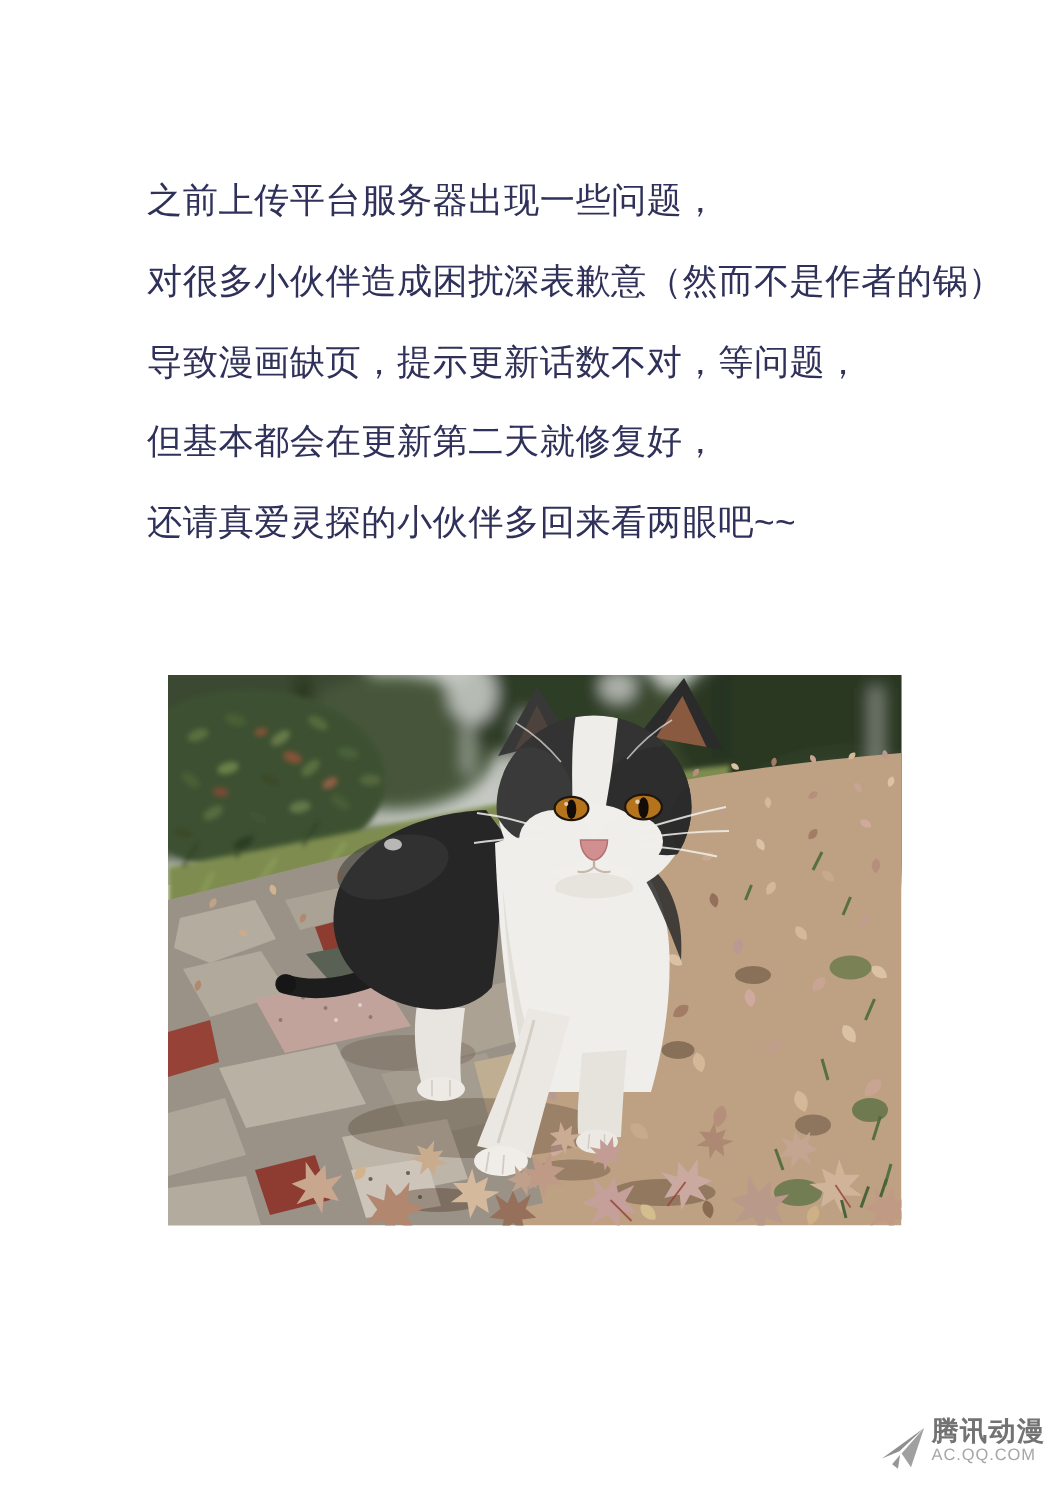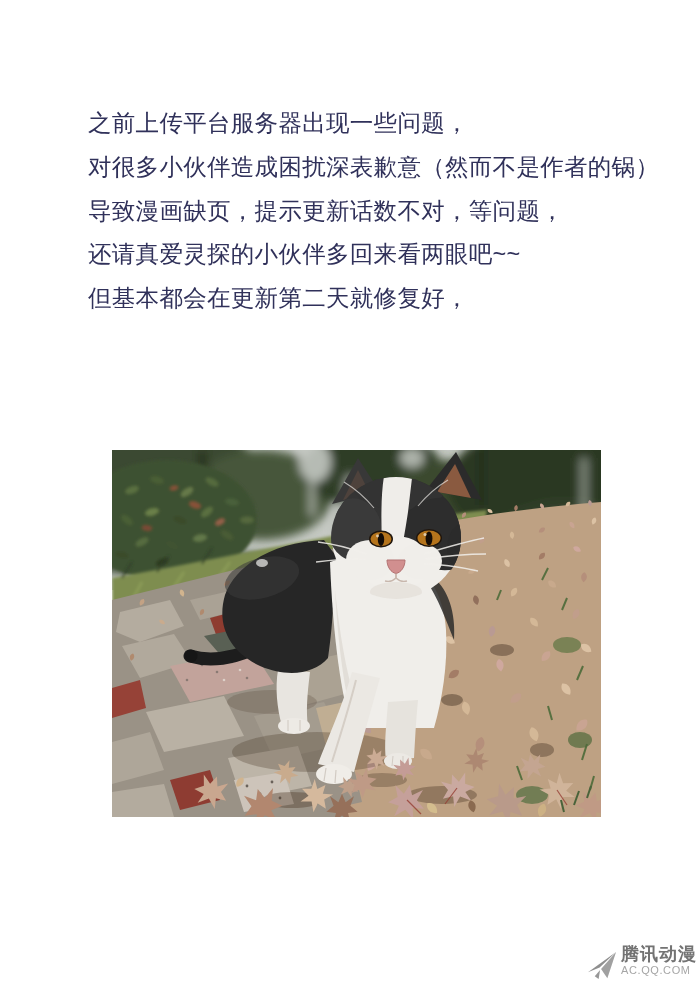--- a/index.html
+++ b/index.html
@@ -16,21 +16,21 @@
   .notice {
     position: absolute;
     left: 86px; top: 101px;
     width: 590px;
     color: #30315a;
     font-size: 23.5px;
     line-height: 41.8px;
     letter-spacing: 0.3px;
     font-weight: 500;
   }
-  .notice p { margin: 2px; white-space: nowrap; }
+  .notice p { margin: 12px; white-space: nowrap; }
 
   
   .photo {
     position: absolute;
     left: 112px; top: 450px;
     width: 489px; height: 367px;
     margin: 0;
   }
   .photo svg { display: block; width: 489px; height: 367px; }
 
@@ -61,22 +61,22 @@
 </style>
 </head>
 <body>
 
 <div class="page">
 
   <div class="notice">
     <p>之前上传平台服务器出现一些问题，</p>
     <p>对很多小伙伴造成困扰深表歉意（然而不是作者的锅）</p>
     <p>导致漫画缺页，提示更新话数不对，等问题，</p>
+    <p>但基本都会在更新第二天就修复好，</p>
     <p>还请真爱灵探的小伙伴多回来看两眼吧~~</p>
-    <p>但基本都会在更新第二天就修复好，</p>
   </div>
 
   <figure class="photo">
     <svg viewBox="0 0 489 367" preserveAspectRatio="none">
       <defs>
         <filter id="b6" x="-30%" y="-30%" width="160%" height="160%">
             <feGaussianBlur stdDeviation="5"></feGaussianBlur>
           </filter>
         <filter id="b2" x="-30%" y="-30%" width="160%" height="160%">
             <feGaussianBlur stdDeviation="1.6"></feGaussianBlur>

